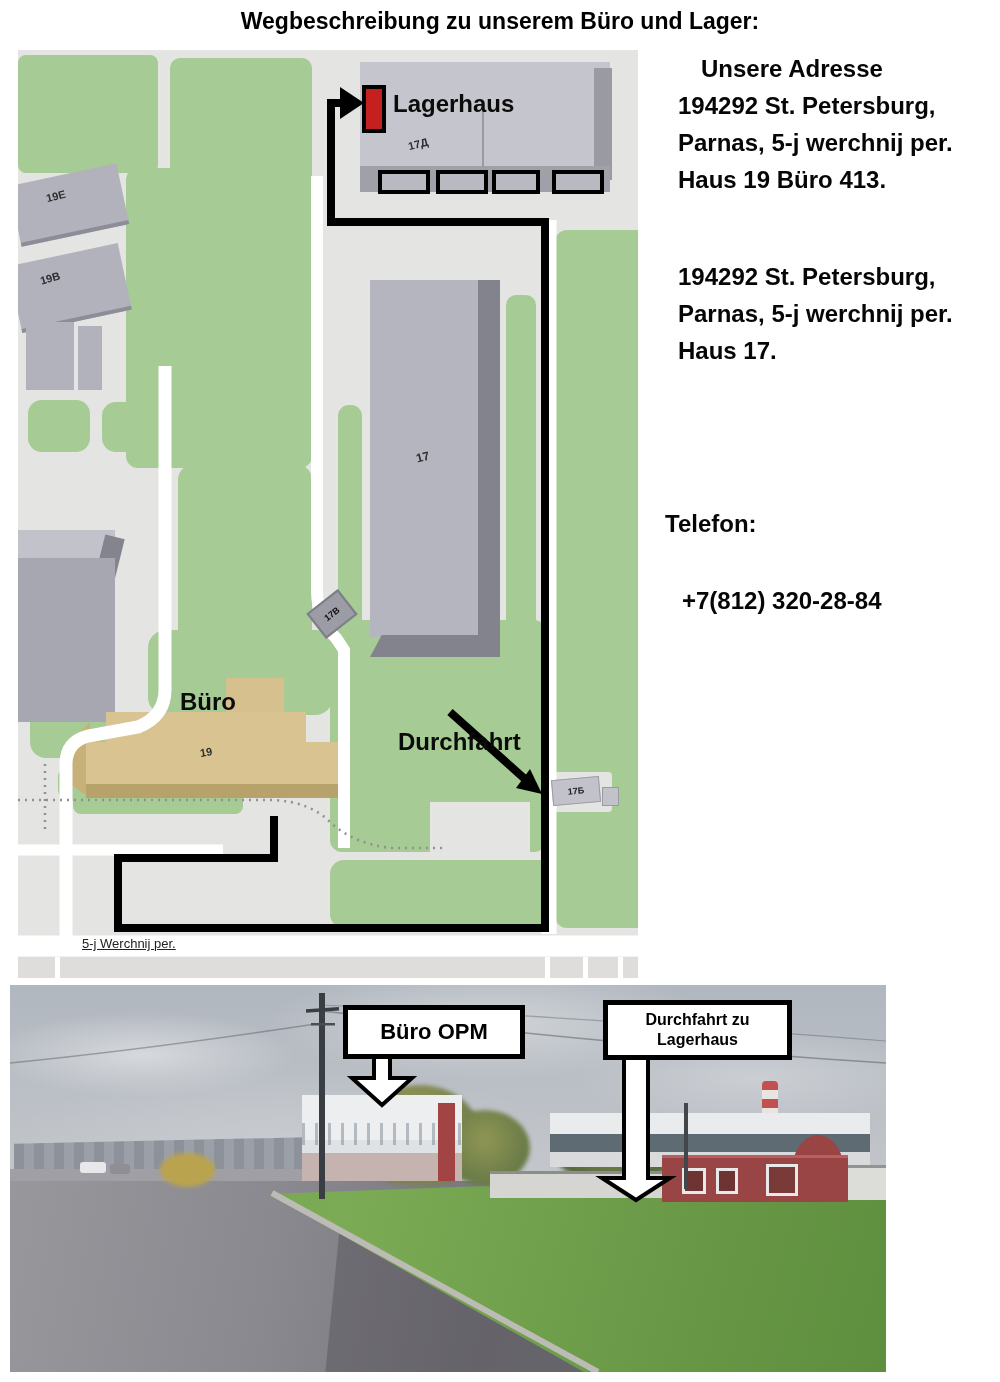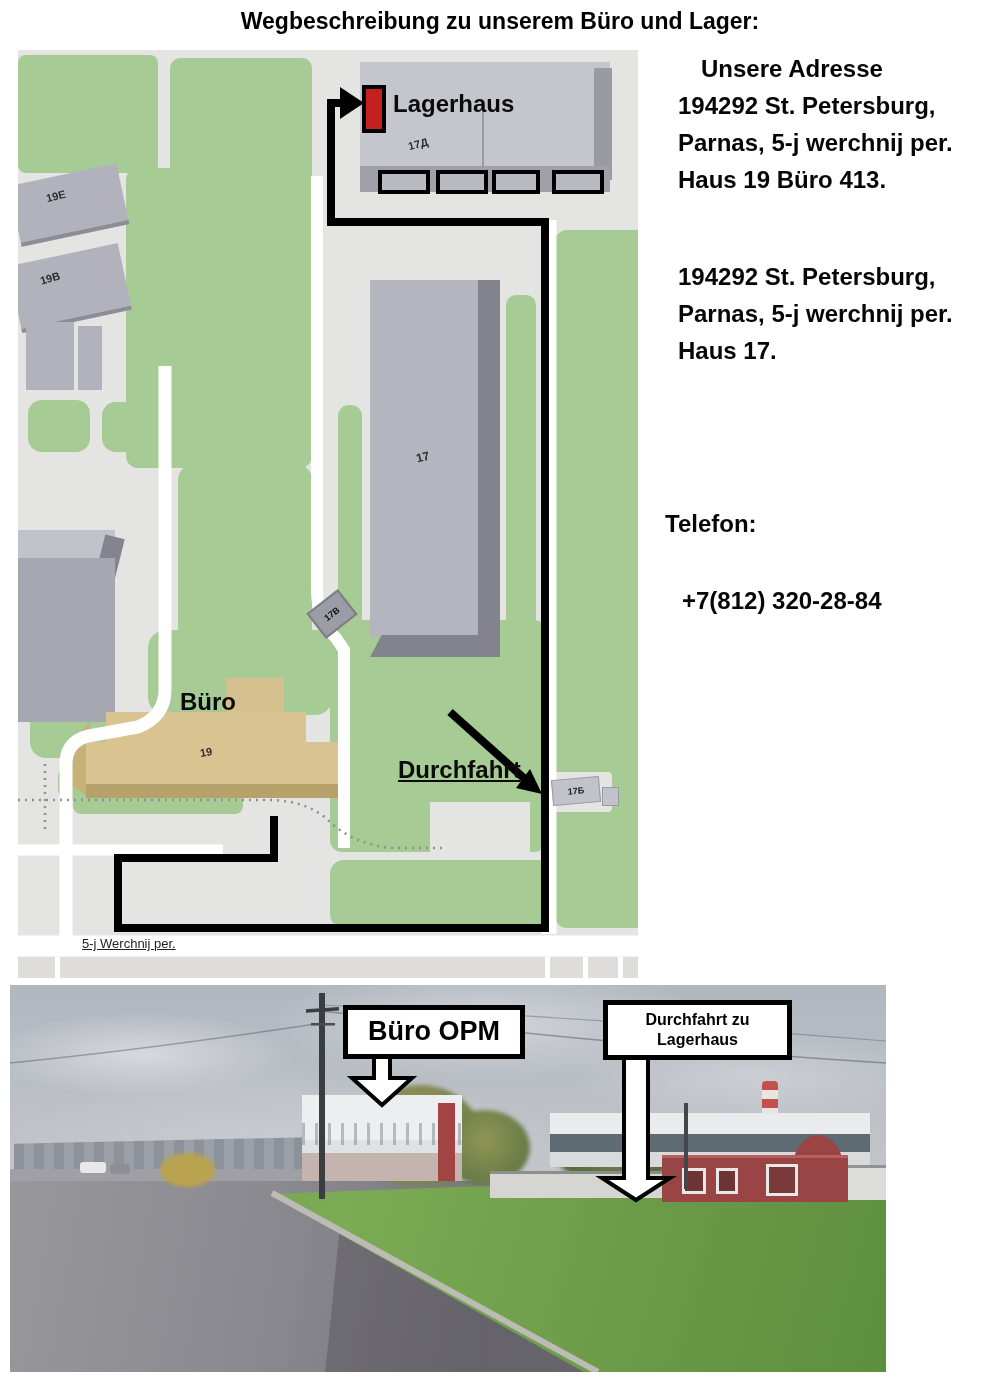--- a/index.html
+++ b/index.html
@@ -17,21 +17,21 @@
   .map-label{position:absolute;font-size:24px;font-weight:bold;color:#0b0b0b;white-space:nowrap;z-index:5;}
   .bnum{position:absolute;font-size:11px;font-weight:bold;color:#2e2e2e;white-space:nowrap;z-index:4;}
   .street-label{position:absolute;font-size:13px;color:#222;white-space:nowrap;z-index:5;}
   
   .info-line{position:absolute;left:678px;font-size:24px;font-weight:bold;white-space:nowrap;color:#060606;}
   
   #photo{position:absolute;left:10px;top:985px;width:876px;height:387px;overflow:hidden;background:#b9bfc6;}
   #photo .layer{position:absolute;}
   .callout{position:absolute;background:#fff;border:5px solid #000;z-index:6;
            display:flex;flex-direction:column;align-items:center;justify-content:center;text-align:center;}
-  .callout .big{font-size:27px;font-weight:bold;line-height:1.1;}
+  .callout .big{font-size:22px;font-weight:bold;line-height:1.1;}
   .callout .small{font-size:16px;font-weight:bold;line-height:1.25;}
   #photo svg.overlay{position:absolute;left:0;top:0;z-index:5;}
 </style>
 </head>
 <body>
 
 <div class="page">
 
   <div class="title">Wegbeschreibung zu unserem Büro und Lager:</div>
 
@@ -113,21 +113,21 @@
       <path d="M326,53 L313,53 L313,172 L527,172 L527,878 L100,878 L100,808 L256,808 L256,766" stroke="#000000" stroke-width="8" fill="none"></path>
       <polygon points="322,37 322,69 346,53" fill="#000000"></polygon>
       <g>
         <path d="M432,662 L508,730" stroke="#000000" stroke-width="8" fill="none"></path>
         <polygon points="524,744 498,738 512,719" fill="#000000"></polygon>
       </g>
     </svg>
 
     <div class="map-label" style="left:375px;top:40px;">Lagerhaus</div>
     <div class="map-label" style="left:162px;top:638px;">Büro</div>
-    <div class="map-label" style="left:380px;top:706px;text-decoration:underline;">Durchfahrt</div>
+    <div class="map-label" style="left:380px;top:678px;">Durchfahrt</div>
     <div class="street-label" style="left:64px;top:886px;text-decoration:underline;">5-j Werchnij per.</div>
 
     <div class="bnum" style="left:28px;top:140px;transform:rotate(-14deg);">19E</div>
     <div class="bnum" style="left:22px;top:222px;transform:rotate(-16deg);">19В</div>
     <div class="bnum" style="left:390px;top:88px;transform:rotate(-14deg);">17Д</div>
     <div class="bnum" style="left:398px;top:400px;font-size:12px;transform:rotate(-14deg);">17</div>
     <div class="bnum" style="left:182px;top:696px;transform:rotate(-10deg);">19</div>
   </div>
 
   <div class="info-line" style="top:55px;margin-left:23px;">Unsere Adresse</div>

